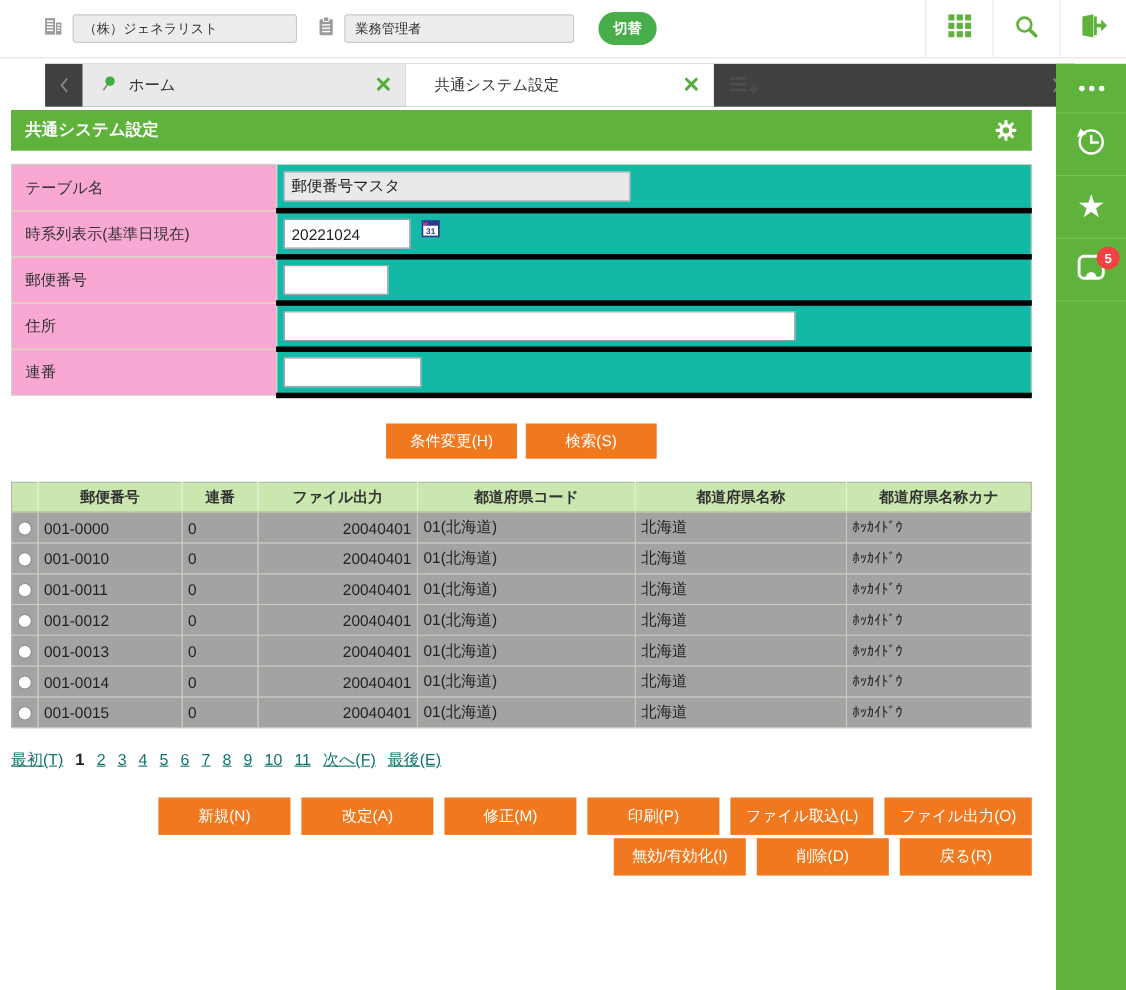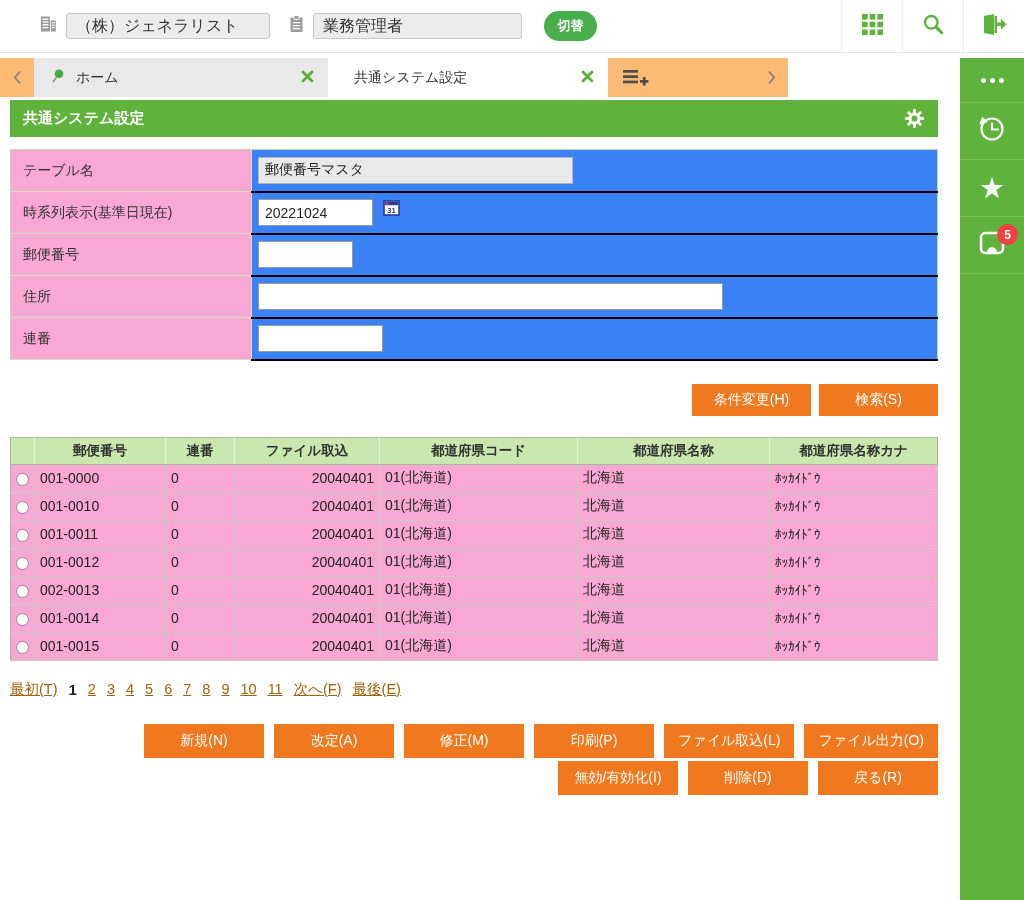--- a/index.html
+++ b/index.html
@@ -2,30 +2,30 @@
 <html><head>
 <meta charset="utf-8">
 <style>
   * { margin:0; padding:0; box-sizing:border-box; }
   html,body { width:1024px; height:900px; }
   body { font-family:"Liberation Sans","DejaVu Sans",sans-serif; background:#fff; position:relative; overflow:hidden; color:#333; }
 
   
   .topbar { height:53px; background:#fff; border-bottom:1px solid #e4e4e4; display:flex; align-items:center; position:relative; }
   .topbar-left { display:flex; align-items:center; margin-left:38px; gap:8px; }
-  .tb-input { height:19px; background:#ececec; border:1px solid #c9c9c9; border-radius:3px; padding:12px 9px; font-size:16px; color:#333; font-family:inherit; }
+  .tb-input { height:19px; background:#ececec; border:1px solid #c9c9c9; border-radius:3px; padding:12px 9px; font-size:12px; color:#333; font-family:inherit; }
   .tb-input.company { width:204px; margin-right:10px; }
   .tb-input.role { width:209px; margin-right:6px; }
   .switch-btn { width:53px; height:30px; margin-left:8px; border:none; border-radius:15px; background:#47ae4b; color:#fff; font-size:13px; font-weight:bold; font-family:inherit; cursor:pointer; }
   .topbar-right { position:absolute; right:0; top:0; height:52px; display:flex; }
   .tb-iconcell { width:61px; height:52px; border-left:1px solid #ececec; display:flex; align-items:center; justify-content:center; cursor:pointer; }
 
   
   .gap-strip { height:5px; background:#fff; }
-  .tabbar { height:39px; background:#fdba74; display:flex; align-items:stretch; width:788px; }
+  .tabbar { height:39px; background:#404040; display:flex; align-items:stretch; width:936px;margin-left:41px; }
   .tab-chevron { width:34px; display:flex; align-items:center; justify-content:center; cursor:pointer; }
   .tab { display:flex; align-items:center; font-size:14px; color:#333; }
   .tab-home { width:294px; background:#e9e9e9; padding:0 14px 0 17px; }
   .tab-home .tab-label { flex:1; margin-left:11px; }
   .tab-active { width:280px; background:#fff; padding:0 14px 0 26px; }
   .tab-active .tab-label { flex:1; }
   .addtab { display:flex; align-items:center; margin-left:15px; cursor:pointer; }
   .tab-chevron.right { margin-left:auto; }
 
   
@@ -33,49 +33,49 @@
   .pagebody { padding:3px 0 0 10px; }
 
   .title-bar { width:928px; height:37px; background:#5fb23c; color:#fff; display:flex; align-items:center; padding:0 13px; }
   .title-bar .ttl { font-size:15px; font-weight:bold; }
   .gear-wrap { margin-left:auto; cursor:pointer; display:flex; }
 
   
   .form-table { width:928px; margin-top:12px; border-collapse:collapse; border:1px solid #c3d6b6; }
   .form-table tr { height:42px; }
   .flabel { width:241px; background:#f9a8d4; border-right:1px solid #cfe0c2; border-bottom:1px solid #cfe0c2; padding-left:12px; font-size:14px; color:#333; font-weight:normal; text-align:left; }
-  .fval { border-bottom:2px solid #000000; background:#3b82f6; padding-left:6px; }
+  .fval { border-bottom:5px solid #000000; background:#14b8a6; padding-left:6px; }
   .inp { height:27px; border:1px solid #9a9a9a; font-size:14px; padding:0 6px; color:#222; font-family:inherit; vertical-align:middle; }
   .inp-disabled { background:#e9e9e9; border-color:#b5b5b5; width:315px; }
   .inp-date { width:115px; }
   .inp-zip { width:95px; }
   .inp-addr { width:465px; }
   .inp-seq { width:125px; }
   .cal-icon { display:inline-block; margin-left:10px; vertical-align:top; cursor:pointer; }
 
   
   .btn-orange { background:#f0781e; color:#fff; border:none; font-size:14px; font-family:inherit; cursor:pointer; }
-  .search-row { width:928px; margin-top:23px; display:flex; justify-content:flex-end; gap:8px; }
+  .search-row { width:928px; margin-top:23px; display:flex; justify-content:center; gap:8px; }
   .search-row .btn-orange { height:32px; min-width:119px; padding:0 18px; }
 
   
   .data-table { width:928px; margin-top:21px; border-collapse:collapse; font-size:14px; color:#222; border:1px solid #a9b89d; }
   .data-table th { background:#c9e7ae; height:27px; font-size:13.5px; font-weight:bold; color:#333; border-left:1px solid #e4f1d5; border-bottom:1px solid #a9b89d; text-align:center; }
   .data-table th:first-child { border-left:none; }
-  .data-table td { height:28px; border:1px solid #c6cdbd; border-left:1px solid #cccccc; padding:0 5px; background:#f9a8d4; }
+  .data-table td { height:28px; border:1px solid #c6cdbd; border-left:1px solid #cccccc; padding:0 5px; background:#a3a3a3; }
   .data-table td.c-radio { text-align:center; padding:0; border-left:none; }
   .col-radio { width:24px; } .col-zip { width:131px; } .col-seq { width:69px; }
   .col-date { width:145px; } .col-code { width:198px; } .col-name { width:192px; }
   .a-r { text-align:right; }
   .kana { font-size:13px; }
   .radio { width:13px; height:13px; border:1px solid #8d8d8d; border-radius:50%; display:inline-block; background:#fff; vertical-align:middle; cursor:pointer; }
 
   
   .pagination { margin-top:19px; display:flex; align-items:center; gap:11px; font-size:14.5px; color:#222; }
-  .pagination a { color:#a16207; text-decoration:underline; cursor:pointer; }
+  .pagination a { color:#0f766e; text-decoration:underline; cursor:pointer; }
   .pagination .pgroup { display:flex; gap:11px; }
   .pg-current { font-weight:bold; font-size:15px; }
 
   
   .actions { width:928px; display:flex; justify-content:flex-end; gap:10px; }
   .actions.r1 { margin-top:25px; }
   .actions.r2 { margin-top:3px; }
   .actions .btn-orange { height:34px; min-width:120px; padding:0 14px; }
 
   
@@ -272,21 +272,21 @@
           <col class="col-date">
           <col class="col-code">
           <col class="col-name">
           <col>
       </colgroup>
       <thead>
         <tr>
           <th></th>
           <th>郵便番号</th>
           <th>連番</th>
-          <th>ファイル取込</th>
+          <th>ファイル出力</th>
           <th>都道府県コード</th>
           <th>都道府県名称</th>
           <th>都道府県名称カナ</th>
         </tr>
       </thead>
       <tbody>
 
       <tr>
           <td class="c-radio"><span class="radio"></span></td>
           <td>001-0000</td>
@@ -318,21 +318,21 @@
           <td class="c-radio"><span class="radio"></span></td>
           <td>001-0012</td>
           <td>0</td>
           <td class="a-r">20040401</td>
           <td>01(北海道)</td>
           <td>北海道</td>
           <td class="kana">ﾎｯｶｲﾄﾞｳ</td>
         </tr>
           <tr>
           <td class="c-radio"><span class="radio"></span></td>
-          <td>002-0013</td>
+          <td>001-0013</td>
           <td>0</td>
           <td class="a-r">20040401</td>
           <td>01(北海道)</td>
           <td>北海道</td>
           <td class="kana">ﾎｯｶｲﾄﾞｳ</td>
         </tr>
           <tr>
           <td class="c-radio"><span class="radio"></span></td>
           <td>001-0014</td>
           <td>0</td>

